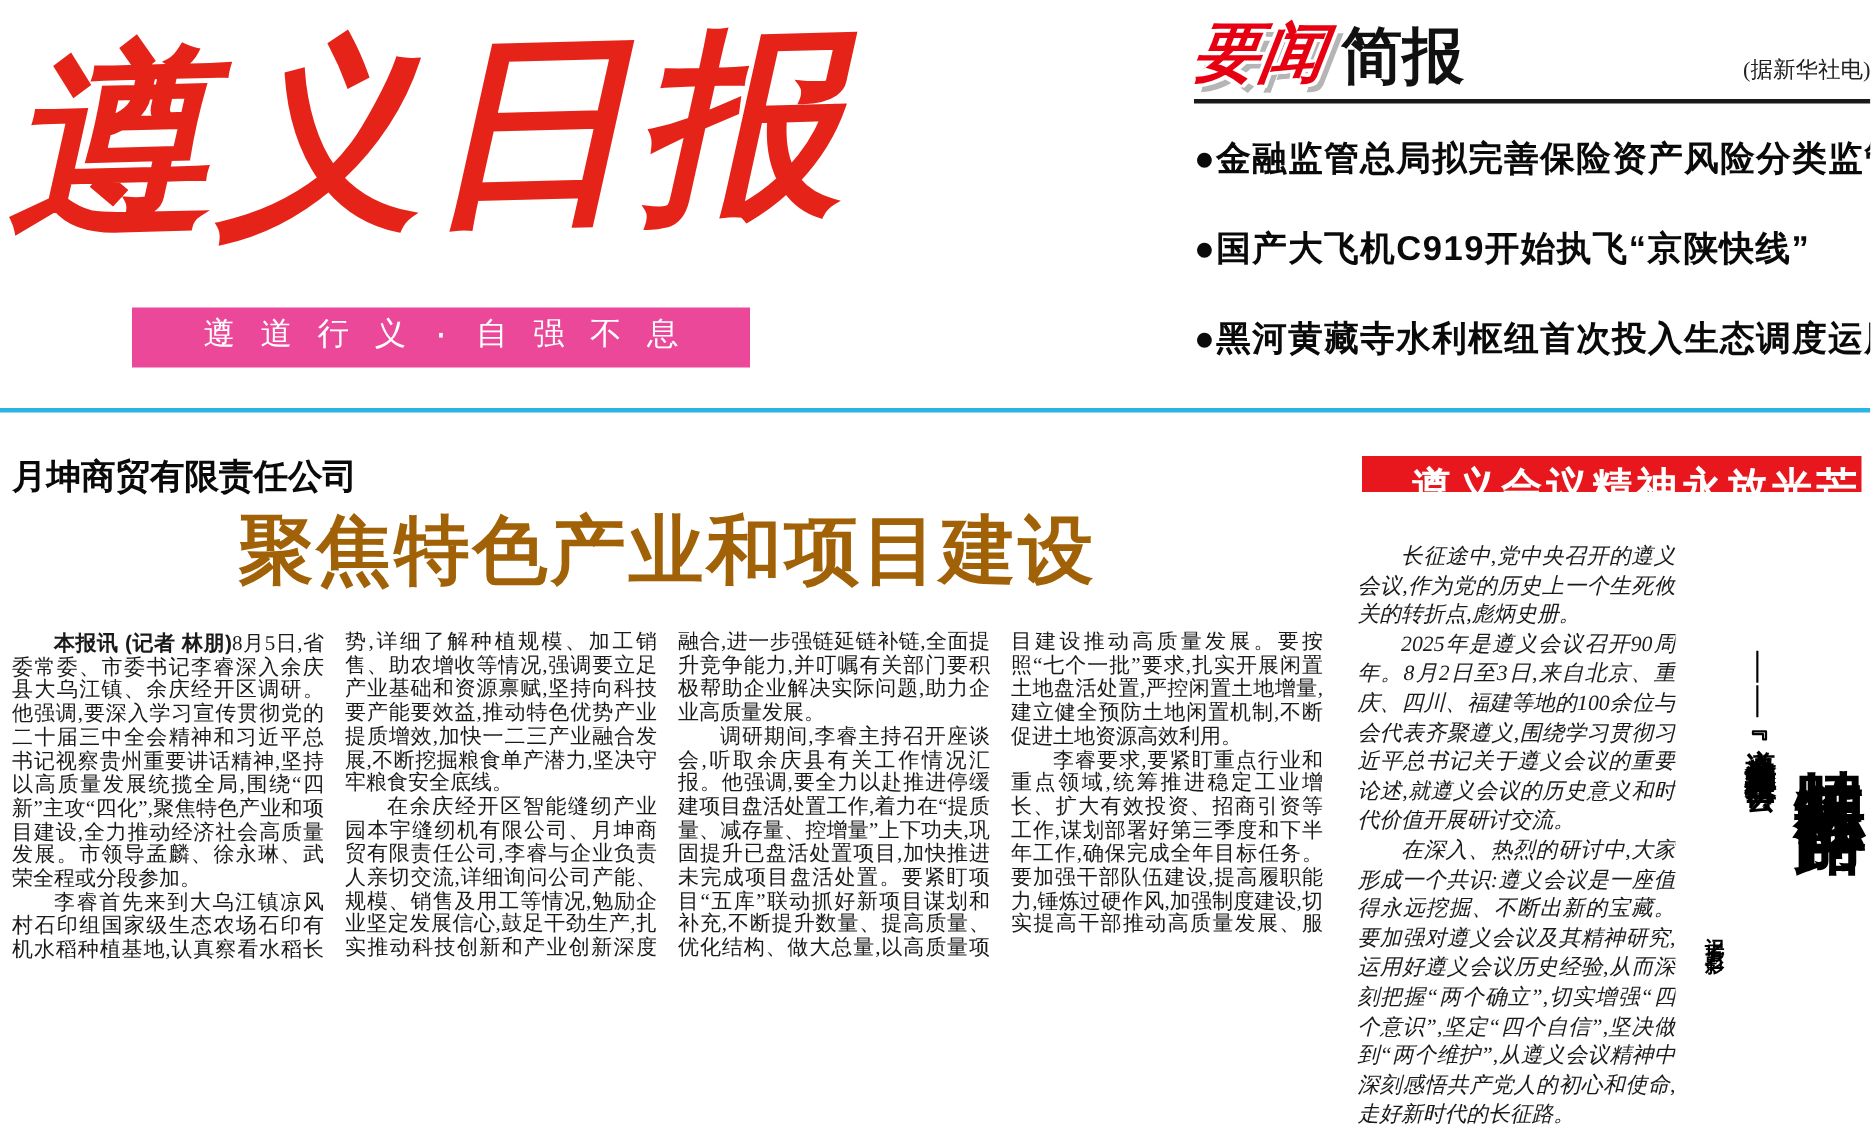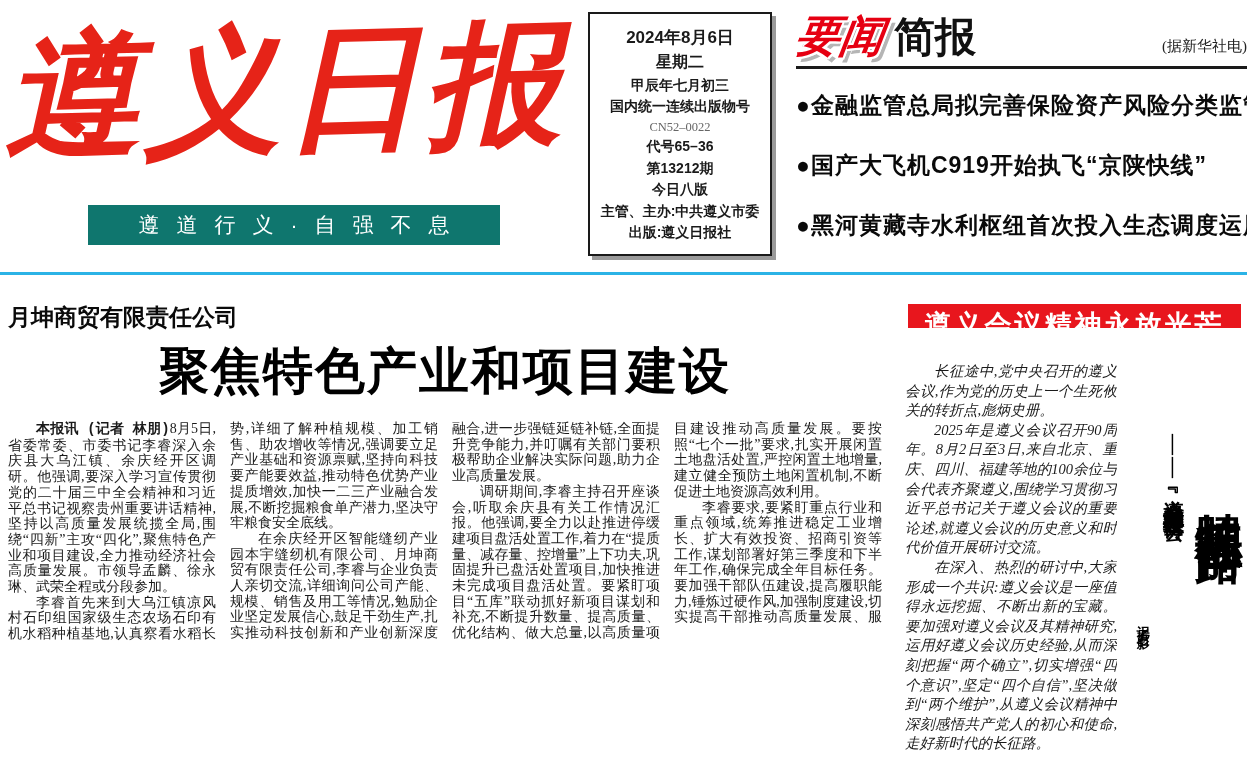--- a/index.html
+++ b/index.html
@@ -6,23 +6,23 @@
   .page{position:relative;width:1247px;height:763px;background:#fff;overflow:hidden;
         font-family:"Liberation Serif",serif;color:#1a1a1a;}
 
   
   .masthead-title{position:absolute;left:4px;top:-14px;width:556px;height:206px;
     font-family:"DejaVu Serif",serif;font-style:italic;font-weight:bold;
     font-size:136px;line-height:206px;text-align:center;color:#e62318;
     letter-spacing:4px;transform:rotate(-1.5deg);white-space:nowrap;}
 
   .slogan-bar{position:absolute;left:88px;top:205px;width:412px;height:40px;
-    background:#0f766e;color:#fff;text-align:center;line-height:40px;
+    background:#ec4899;color:#fff;text-align:center;line-height:40px;
     font-size:21px;letter-spacing:17px;text-indent:17px;
-    font-family:Liberation Sans, sans-serif;}
+    font-family:Liberation Mono, monospace;}
 
   
   .issue-box{position:absolute;left:588px;top:12px;width:184px;height:244px;
     border:2px solid #1a1a1a;box-shadow:4px 4px 0 #9a9a9a;background:#fff;
     display:flex;flex-direction:column;justify-content:space-evenly;align-items:center;
     text-align:center;font-family:"Liberation Sans",sans-serif;
     padding:8px 4px;box-sizing:border-box;}
   .ib-date{font-size:17px;font-weight:bold;}
   .ib-week{font-size:16px;font-weight:bold;}
   .ib-line{font-size:14px;font-weight:bold;}
@@ -42,30 +42,30 @@
   .briefs-rule{height:3px;background:#1a1a1a;margin-top:8px;}
   .briefs-list{margin-top:21px;}
   .brief-item{font-size:23px;font-weight:700;color:#0a0a0a;margin-bottom:29px;
     letter-spacing:1px;font-family:"Liberation Sans",sans-serif;white-space:nowrap;}
 
   .blue-divider{position:absolute;left:0;top:272px;width:1247px;height:3px;background:#2bb3e6;}
 
   
   .lead-article{position:absolute;left:8px;top:302px;width:874px;}
   .kicker{font-size:23px;font-weight:700;color:#0a0a0a;font-family:"Liberation Sans",sans-serif;}
-  .headline{text-align:center;font-weight:900;color:#000000;font-size:50px;line-height:1.3;
-    margin-top:6px;letter-spacing:2px;font-family:Liberation Sans, sans-serif;}
+  .headline{text-align:center;font-weight:900;color:#a16207;font-size:50px;line-height:1.3;
+    margin-top:6px;letter-spacing:2px;font-family:Liberation Mono, monospace;}
   .lead-body{margin-top:17px;column-count:4;column-gap:14px;height:226px;overflow:hidden;
     font-size:14px;line-height:15.7px;text-align:justify;color:#1a1a1a;}
   .lead-body p{margin:0;text-indent:2em;}
-  .dateline{font-weight:700;font-family:Liberation Mono, monospace;}
+  .dateline{font-weight:700;font-family:Liberation Sans, sans-serif;}
 
   
   .right-banner{position:absolute;left:908px;top:304px;width:333px;height:24px;
-    background:#e8161d;color:#fff;text-align:center;line-height:42px;font-size:27px;
+    background:#e8161d;color:#fff;text-align:right;line-height:42px;font-size:27px;
     font-weight:800;letter-spacing:3px;font-family:"Liberation Serif",serif;}
   .right-article{position:absolute;left:905px;top:362px;width:212px;height:401px;
     overflow:hidden;color:#1a1a1a;font-style:italic;}
   .right-article p{margin:0;font-size:14.5px;line-height:19.6px;text-indent:2em;text-align:justify;}
 
   .vertical-head{position:absolute;left:1118px;top:362px;width:129px;height:401px;
     overflow:hidden;writing-mode:vertical-rl;color:#000;}
   .v-title{font-size:48px;font-weight:900;padding-top:112px;letter-spacing:5px;
     margin-left:6px;line-height:1.15;}
   .v-subtitle{font-size:21px;font-weight:700;padding-top:72px;letter-spacing:2px;
@@ -74,32 +74,20 @@
 </style>
 </head>
 <body>
 
 <div class="page">
 
   <div class="masthead-title">遵义日报</div>
 
   <div class="slogan-bar">遵道行义·自强不息</div>
 
-  <div class="issue-box">
-    <div class="ib-date">2024年8月6日</div>
-    <div class="ib-week">星期二</div>
-    <div class="ib-line">甲辰年七月初三</div>
-    <div class="ib-line">国内统一连续出版物号</div>
-    <div class="ib-sub">CN52–0022</div>
-    <div class="ib-line">代号65–36</div>
-    <div class="ib-line">第13212期</div>
-    <div class="ib-line">今日八版</div>
-    <div class="ib-line">主管、主办:中共遵义市委</div>
-    <div class="ib-line">出版:遵义日报社</div>
-  </div>
 
   <div class="briefs">
     <div class="briefs-header">
       <span class="logo-yw">要闻</span>
       <span class="logo-jb">简报</span>
       <span class="briefs-source">(据新华社电)</span>
     </div>
     <div class="briefs-rule"></div>
     <div class="briefs-list">
       <div class="brief-item">●金融监管总局拟完善保险资产风险分类监管</div>

